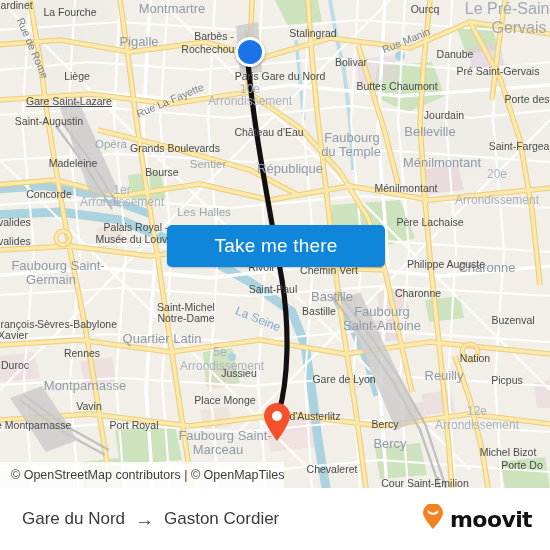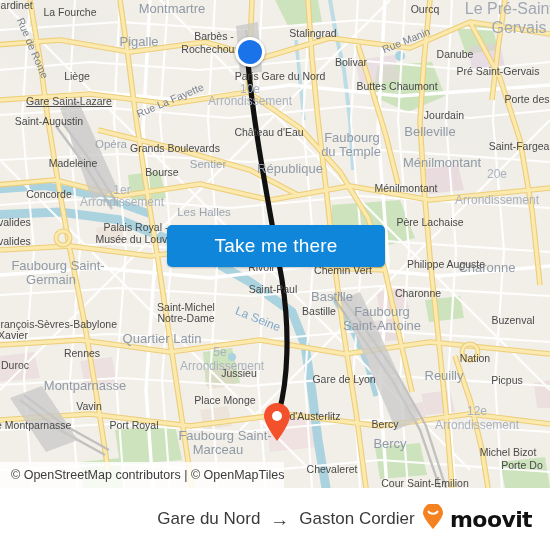--- a/index.html
+++ b/index.html
@@ -54,21 +54,21 @@
   #attribution{
     position:absolute;left:0;top:462px;height:26px;
     display:flex;align-items:center;padding-left:11px;
     background:rgba(255,255,255,.82);
     font-size:12.5px;color:#3c3c3c;max-width:291px;
   }
 
   
   #footer{
     position:absolute;left:0;top:488px;width:550px;height:62px;
-    background:#ffffff;display:flex;align-items:center;justify-content:center;
+    background:#ffffff;display:flex;align-items:center;
   }
   #route-summary{display:flex;align-items:center;margin-left:22px;gap:10px;}
   .endpoint{font-size:17px;color:#3a3a3a;}
   #route-arrow{font-size:19px;color:#3a3a3a;line-height:1;}
   #moovit-logo{position:absolute;right:18px;top:50%;transform:translateY(-50%);
     display:flex;align-items:center;gap:6px;}
   #moovit-wordmark{font-size:22px;font-weight:bold;color:#111111;letter-spacing:-0.6px;
     font-family:"DejaVu Sans","Liberation Sans",sans-serif;}
 </style>
 </head>
@@ -272,21 +272,21 @@
         <div class="lbl lbl-poi" style="left: 406px; top: 188px;">Ménilmontant</div>
         <div class="lbl lbl-district" style="left: 497px; top: 174px; text-align: center;">20e</div>
         <div class="lbl lbl-district" style="left: 497px; top: 200px;">Arrondissement</div>
         <div class="lbl lbl-poi" style="left: 10px; top: 222px;">Invalides</div>
         <div class="lbl lbl-poi" style="left: 136px; top: 227px;">Palais Royal -</div>
         <div class="lbl lbl-poi" style="left: 136px; top: 239px;">Musée du Louvre</div>
         <div class="lbl lbl-place-sm" style="left: 204px; top: 212px;">Les Halles</div>
         <div class="lbl lbl-poi" style="left: 430px; top: 222px;">Père Lachaise</div>
         <div class="lbl lbl-poi" style="left: 10px; top: 241px;">Invalides</div>
         <div class="lbl lbl-poi" style="left: 261px; top: 267px;">Rivoli</div>
-        <div class="lbl lbl-poi" style="left: 343px; top: 270px;">Chemin Vert</div>
+        <div class="lbl lbl-poi" style="left: 329px; top: 270px;">Chemin Vert</div>
         <div class="lbl lbl-place" style="left: 58px; top: 265px;">Faubourg Saint-</div>
         <div class="lbl lbl-place" style="left: 51px; top: 279px;">Germain</div>
         <div class="lbl lbl-place" style="left: 487px; top: 267px;">Charonne</div>
         <div class="lbl lbl-poi" style="left: 446px; top: 264px;">Philippe Auguste</div>
         <div class="lbl lbl-poi" style="left: 273px; top: 289px;">Saint-Paul</div>
         <div class="lbl lbl-place" style="left: 332px; top: 296px;">Bastille</div>
         <div class="lbl lbl-poi" style="left: 418px; top: 293px;">Charonne</div>
         <div class="lbl lbl-poi" style="left: 186px; top: 307px;">Saint-Michel</div>
         <div class="lbl lbl-poi" style="left: 186px; top: 318px;">Notre-Dame</div>
         <div class="lbl lbl-poi" style="left: 319px; top: 311px;">Bastille</div>

